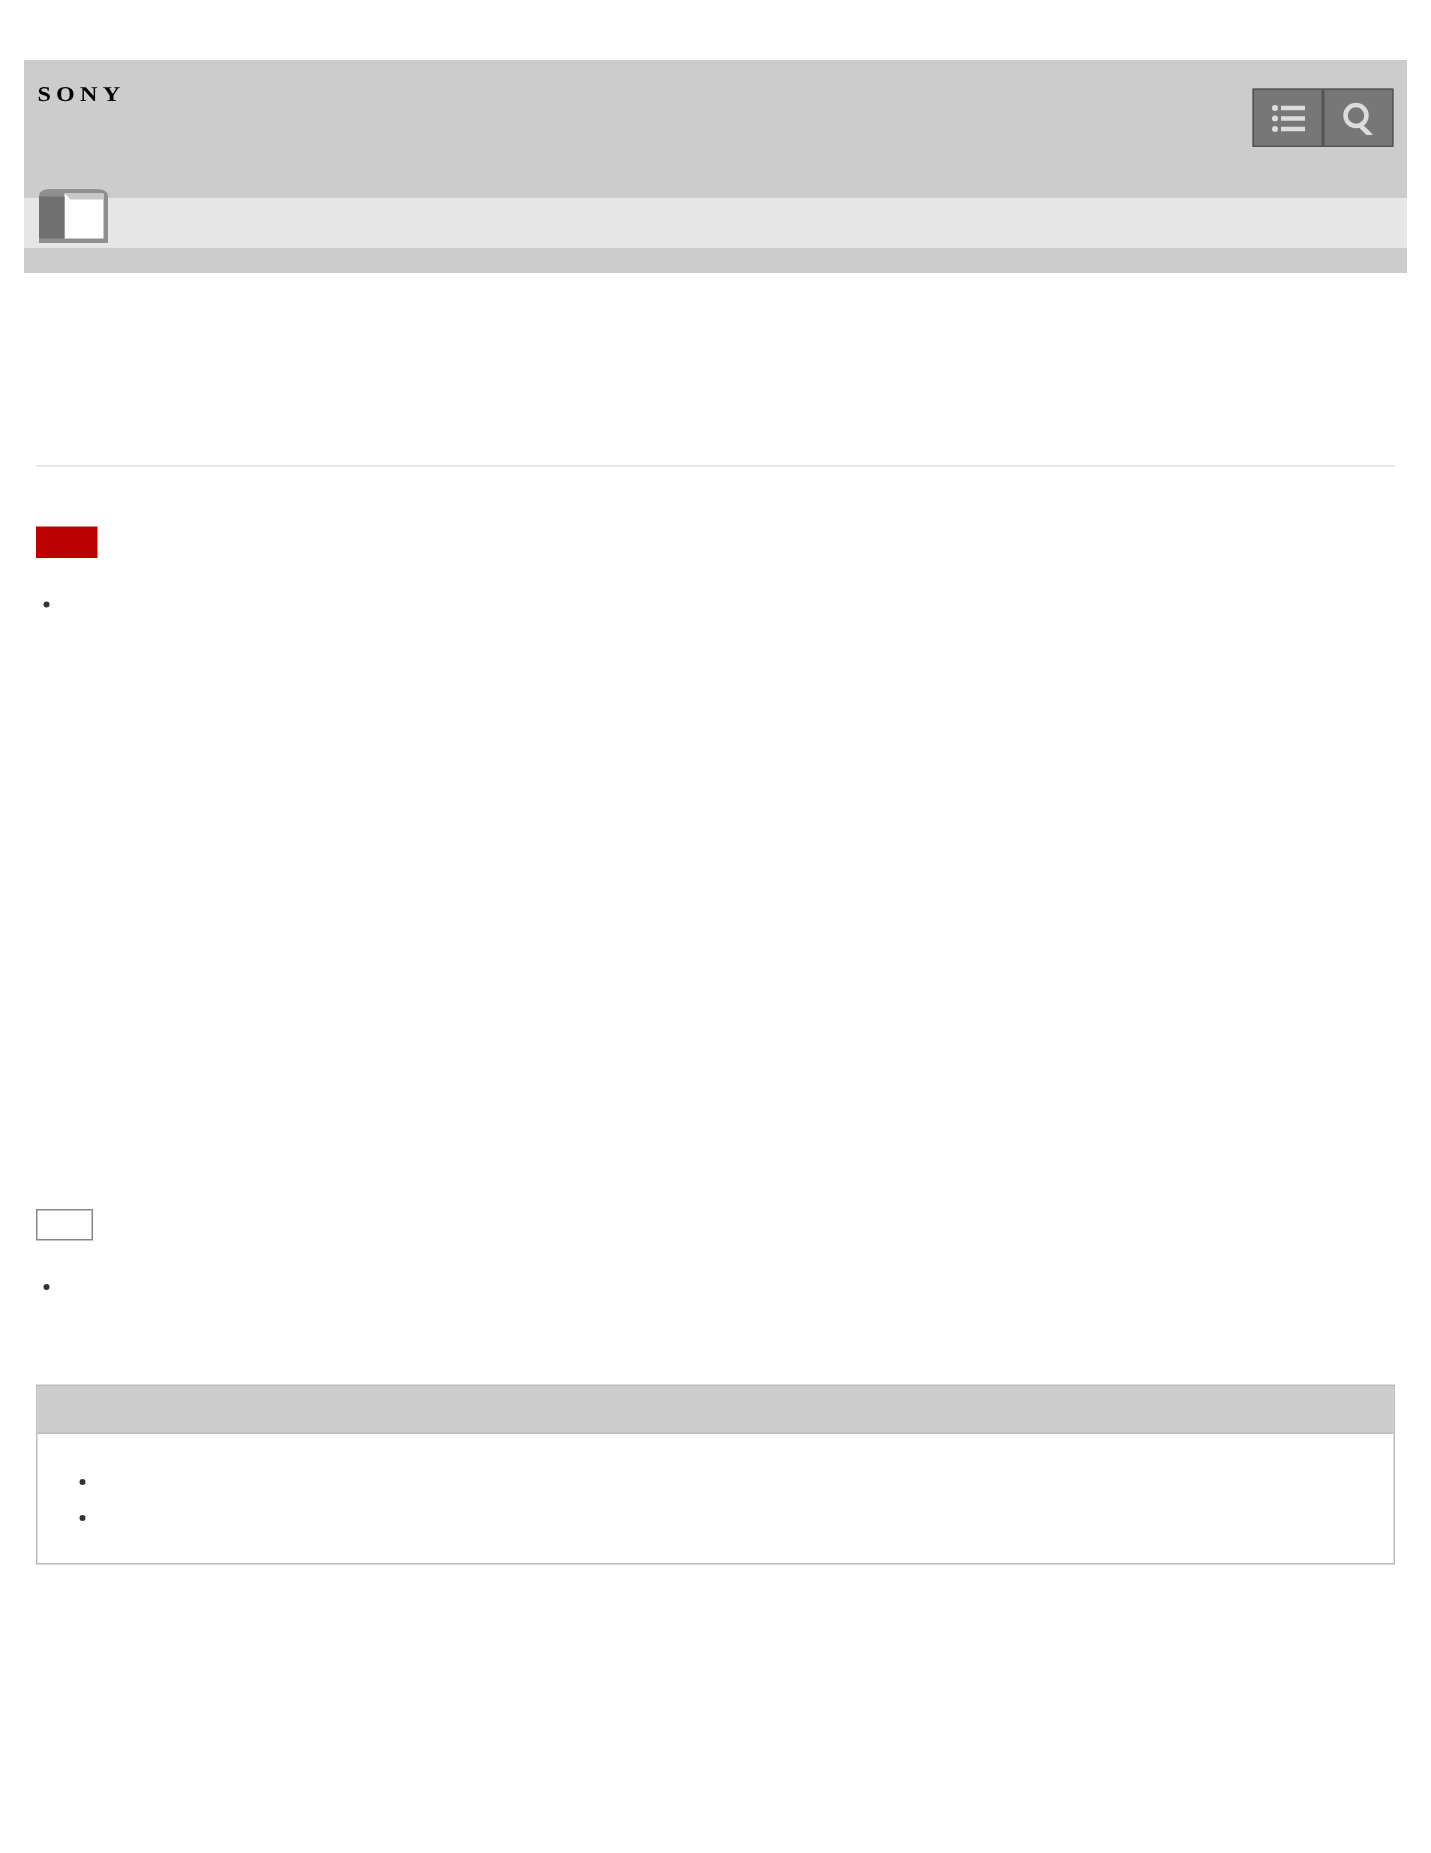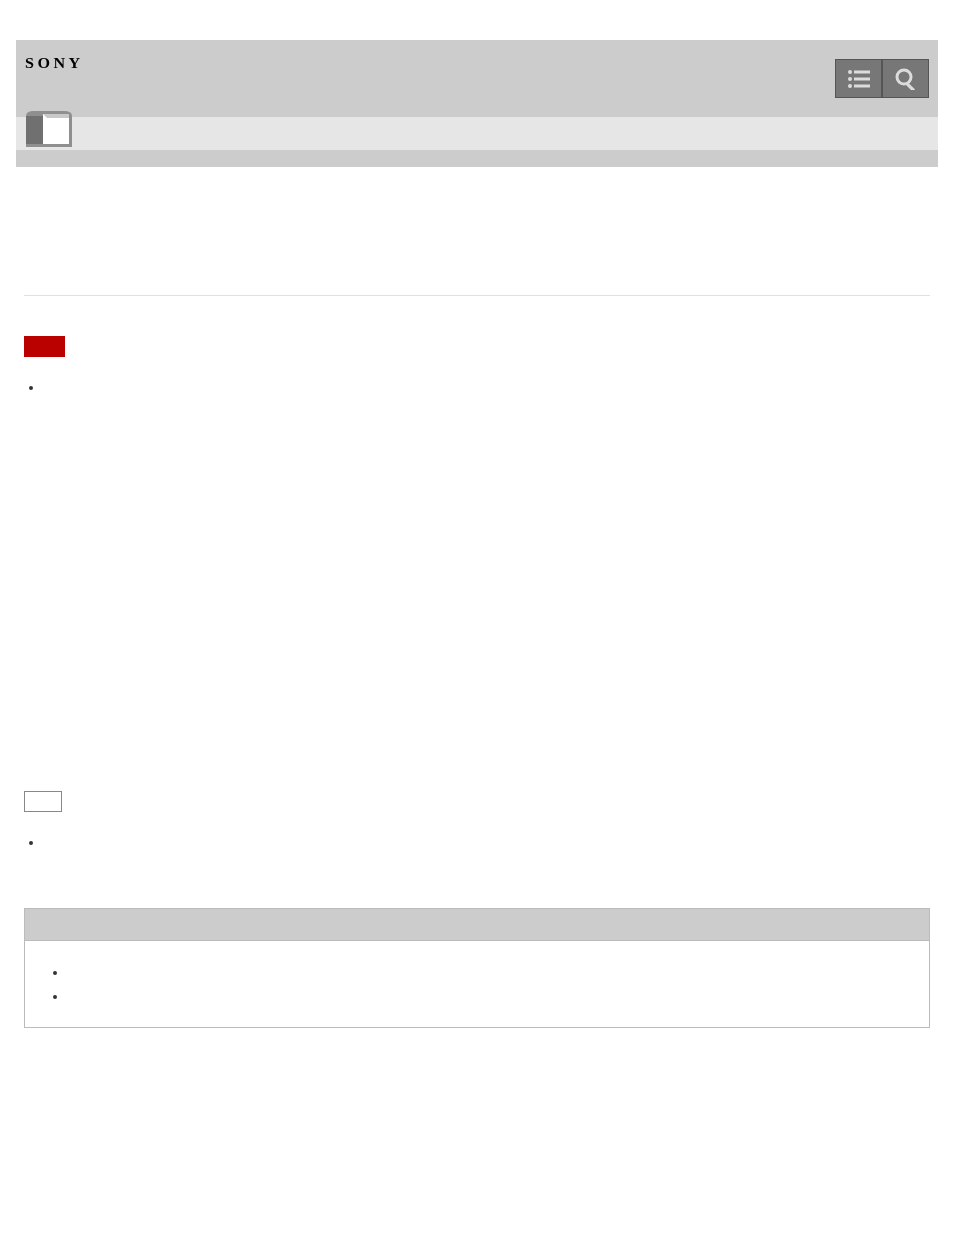--- a/index.html
+++ b/index.html
@@ -9,21 +9,21 @@
       width: 954px;
       font-size: 13px;
       color: #333;
     }
     .outer {
       padding: 40px 16px 0 16px;
       width: 954px;
     }
     .header-bar {
       background: #cccccc;
-      height: 77px;
+      height: 92px;
       position: relative;
     }
     .logo {
       position: absolute;
       top: 16px;
       left: 9px;
       font-family: "Times New Roman", serif;
       font-weight: bold;
       letter-spacing: 3px;
       font-size: 14px;

